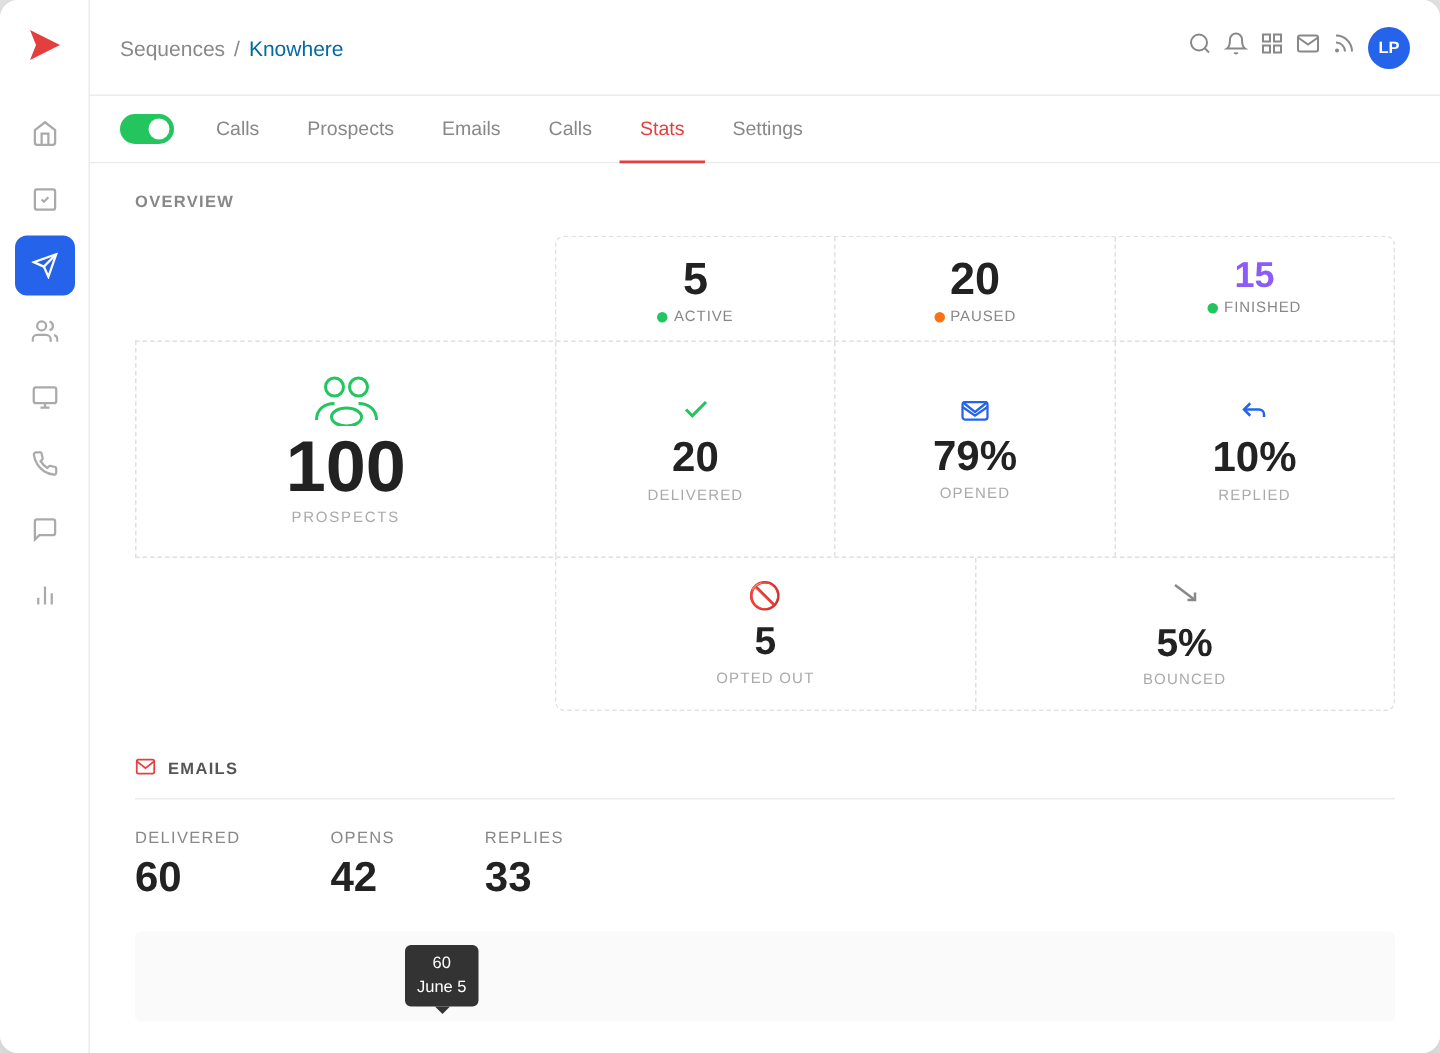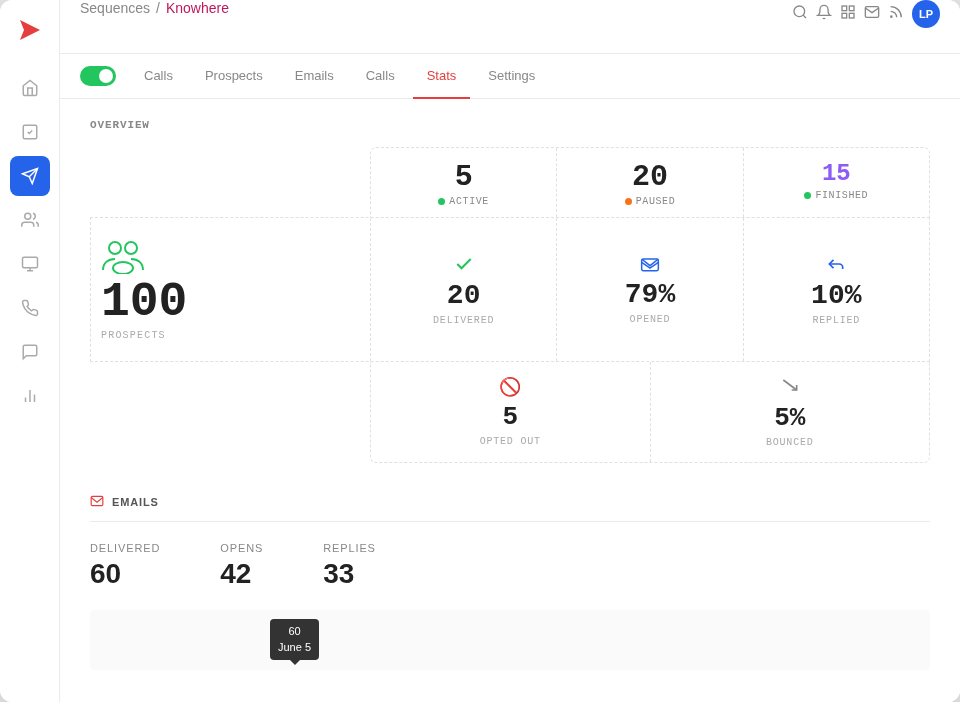--- a/index.html
+++ b/index.html
@@ -53,24 +53,24 @@
     .main {
       flex: 1;
       display: flex;
       flex-direction: column;
       background: #fff;
       overflow: hidden;
     }
     
     .header {
       display: flex;
-      align-items: flex-start;
+      align-items: center;
       justify-content: space-between;
       padding: 0 20px;
-      height: 54px;
+      height: 64px;
       border-bottom: 1px solid #ebebeb;
       background: #fff;
     }
     .breadcrumb {
       font-size: 14px;
       color: #888;
       display: flex;
       align-items: center;
       gap: 6px;
     }
@@ -148,21 +148,20 @@
     .section-title {
       font-size: 11px;
       font-weight: 700;
       color: #888;
       letter-spacing: 0.08em;
       margin-bottom: 16px;
     }
     
     .overview-section {
       margin-bottom: 30px;
-      font-family: Liberation Mono, monospace;
     }
     
     .emails-section {
       margin-top: 10px;
     }
     .emails-header {
       display: flex;
       align-items: center;
       gap: 8px;
       padding-bottom: 10px;
@@ -284,21 +283,21 @@
         </svg>
     </div>
   </div>
 
   <div class="main">
 
     <div class="header">
       <div class="breadcrumb">
         <span style="color:#888; cursor:pointer;">Sequences</span>
         <span>/</span>
-        <span style="color:#be185d; font-weight:500;">Knowhere</span>
+        <span style="color:#0369a1; font-weight:500;">Knowhere</span>
       </div>
       <div class="header-icons">
         <span class="header-icon">
           <svg width="16" height="16" viewBox="0 0 24 24" fill="none" stroke="#888" stroke-width="2">
               <circle cx="11" cy="11" r="8"></circle>
               <line x1="21" y1="21" x2="16.65" y2="16.65"></line>
             </svg>
         </span>
         <span class="header-icon">
           <svg width="16" height="16" viewBox="0 0 24 24" fill="none" stroke="#888" stroke-width="2">
@@ -367,21 +366,21 @@
               <div style="font-size:24px; font-weight:700; color:#8b5cf6; line-height:1;">15</div>
               <div style="font-size:10px; color:#888; letter-spacing:0.06em; display:flex; align-items:center; justify-content:center; gap:4px; margin-top:4px;">
                 <span style="width:7px;height:7px;border-radius:50%;background:#22c55e;display:inline-block;"></span>
                 <span>FINISHED</span>
               </div>
             </div>
           </div>
 
           <div style="display:flex; border:1px dashed #e0e0e0;">
 
-            <div style="width:280px; border-right:1px dashed #e0e0e0; display:flex; flex-direction:column; align-items:flex-start; justify-content:center; padding:20px 10px;">
+            <div style="width:280px; border-right:1px dashed #e0e0e0; display:flex; flex-direction:column; align-items:center; justify-content:center; padding:20px 10px;">
 
               <svg width="44" height="36" viewBox="0 0 44 36" fill="none">
                 <circle cx="14" cy="10" r="6" stroke="#22c55e" stroke-width="2" fill="none"></circle>
                 <circle cx="30" cy="10" r="6" stroke="#22c55e" stroke-width="2" fill="none"></circle>
                 <path d="M2 32c0-7 5-11 12-11" stroke="#22c55e" stroke-width="2" fill="none"></path>
                 <path d="M42 32c0-7-5-11-12-11" stroke="#22c55e" stroke-width="2" fill="none"></path>
                 <ellipse cx="22" cy="30" rx="10" ry="6" stroke="#22c55e" stroke-width="2" fill="none"></ellipse>
               </svg>
               <div style="font-size:48px; font-weight:700; color:#222; line-height:1; margin-top:4px;">100</div>
               <div style="font-size:10px; color:#aaa; letter-spacing:0.12em; margin-top:4px;">PROSPECTS</div>

